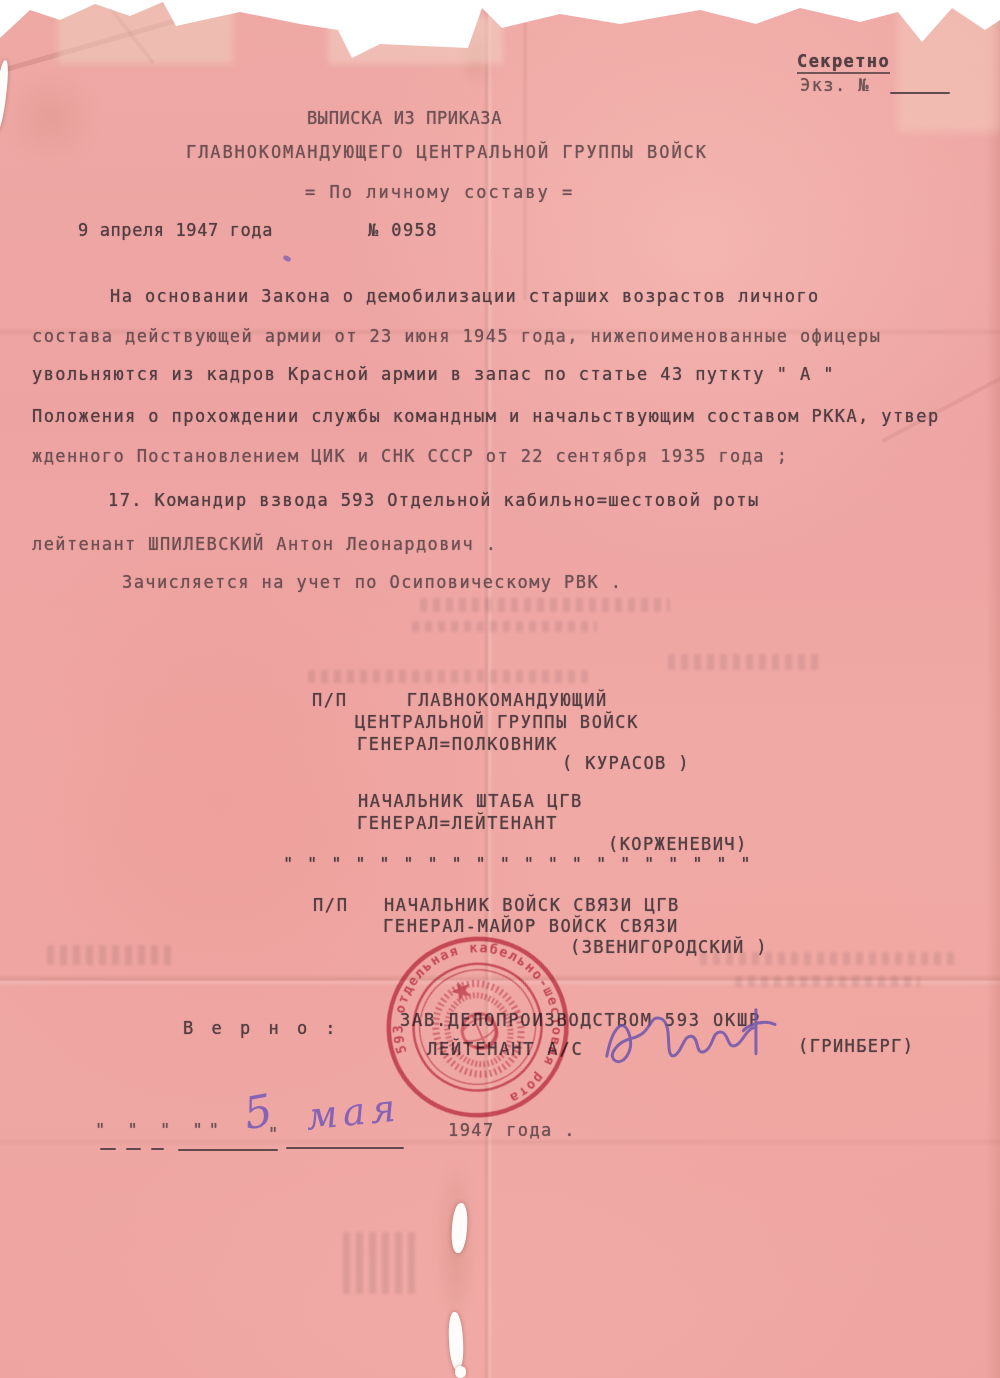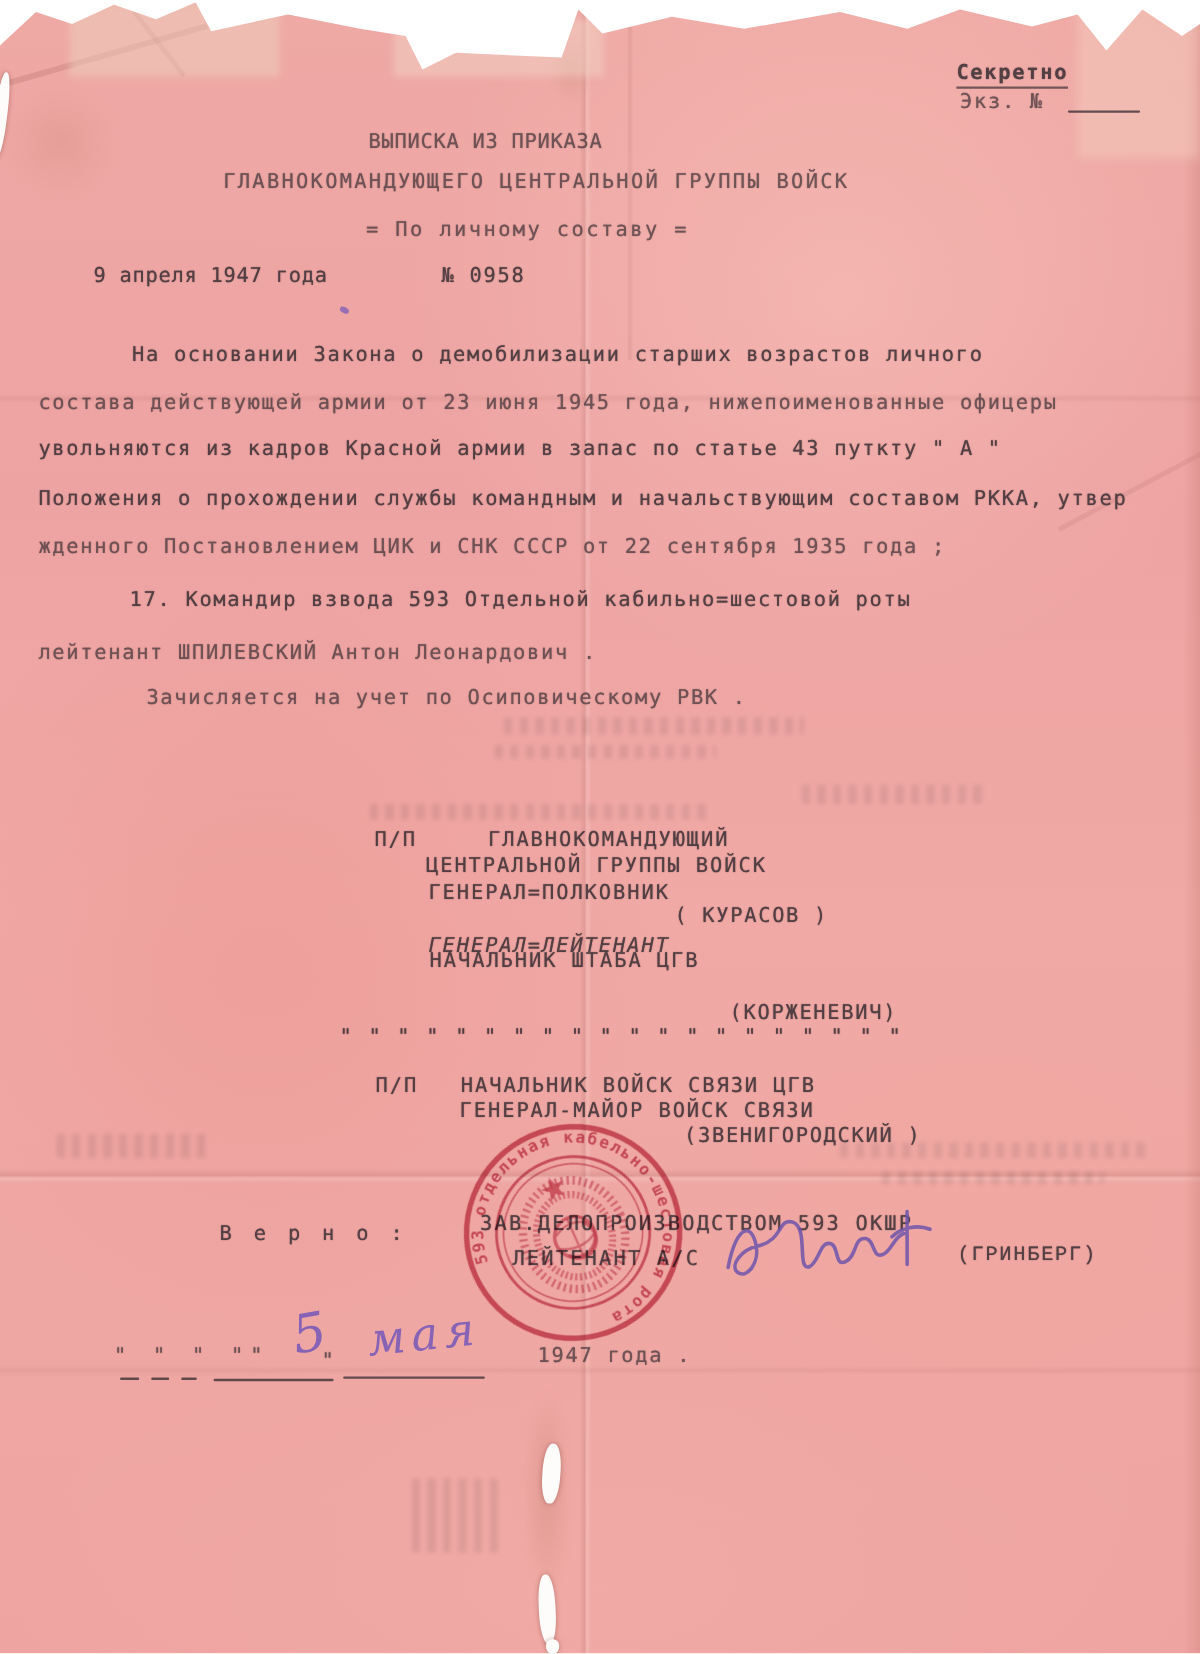--- a/index.html
+++ b/index.html
@@ -83,32 +83,32 @@
   <div class="tline" style="left:108px;top:492px;">17. Командир взвода 593 Отдельной кабильно=шестовой роты</div>
   <div class="tline faded" style="left:32px;top:536px;">лейтенант ШПИЛЕВСКИЙ Антон Леонардович .</div>
   <div class="tline faded" style="left:122px;top:574px;">Зачисляется на учет по Осиповическому РВК .</div>
 
   <div class="tline" style="left:312px;top:692px;letter-spacing:1.6px;">П/П     ГЛАВНОКОМАНДУЮЩИЙ</div>
   <div class="tline" style="left:355px;top:714px;letter-spacing:1.6px;text-align:center;">ЦЕНТРАЛЬНОЙ ГРУППЫ ВОЙСК</div>
   <div class="tline" style="left:357px;top:736px;letter-spacing:1.6px;">ГЕНЕРАЛ=ПОЛКОВНИК</div>
   <div class="tline" style="left:562px;top:755px;">( КУРАСОВ )</div>
 
   <div class="tline" style="left:358px;top:793px;letter-spacing:1.6px;">НАЧАЛЬНИК ШТАБА ЦГВ</div>
-  <div class="tline" style="left:357px;top:780px;letter-spacing:1.6px;font-style:italic;">ГЕНЕРАЛ=ЛЕЙТЕНАНТ</div>
+  <div class="tline" style="left:357px;top:815px;letter-spacing:1.6px;">ГЕНЕРАЛ=ЛЕЙТЕНАНТ</div>
   <div class="tline" style="left:608px;top:836px;">(КОРЖЕНЕВИЧ)</div>
   <div class="tline" style="left:283px;top:856px;letter-spacing:1.8px;">" " " " " " " " " " " " " " " " " " " "</div>
 
   <div class="tline" style="left:313px;top:897px;letter-spacing:1.6px;">П/П   НАЧАЛЬНИК ВОЙСК СВЯЗИ ЦГВ</div>
   <div class="tline" style="left:383px;top:918px;letter-spacing:1.6px;">ГЕНЕРАЛ-МАЙОР ВОЙСК СВЯЗИ</div>
   <div class="tline" style="left:570px;top:939px;">(ЗВЕНИГОРОДСКИЙ )</div>
 
   <div class="tline" style="left:183px;top:1020px;letter-spacing:4px;">В е р н о :</div>
   <div class="tline" style="left:400px;top:1012px;letter-spacing:1.8px;">ЗАВ.ДЕЛОПРОИЗВОДСТВОМ 593 ОКШР</div>
   <div class="tline" style="left:427px;top:1041px;letter-spacing:1.8px;">ЛЕЙТЕНАНТ А/С</div>
-  <div class="tline" style="left:798px;top:1038px;font-family:Liberation Mono, monospace;">(ГРИНБЕРГ)</div>
+  <div class="tline" style="left:798px;top:1038px;">(ГРИНБЕРГ)</div>
 
   <svg width="190" height="190" viewBox="0 0 190 190" style="left:383px;top:933px;opacity:.82;mix-blend-mode:multiply;filter:blur(.4px);transform:rotate(-24deg);">
     <g stroke="#c23a58" fill="none">
       <ellipse cx="95" cy="94" rx="89" ry="88" stroke-width="4.5" opacity=".9"></ellipse>
       <ellipse cx="95" cy="94" rx="64" ry="63" stroke-width="2.5" opacity=".85"></ellipse>
       <ellipse cx="95" cy="94" rx="58" ry="57" stroke-width="1.4" opacity=".7"></ellipse>
       <path id="ringPath" d="M 20 94 A 75 75 0 1 1 170 94 A 75 75 0 1 1 20 94" stroke="none"></path>
       <ellipse cx="95" cy="96" rx="42" ry="46" stroke-width="7" stroke-dasharray="2 3" opacity=".6"></ellipse>
       <ellipse cx="95" cy="97" rx="31" ry="35" stroke-width="6" stroke-dasharray="2 2" opacity=".55"></ellipse>
       <circle cx="95" cy="98" r="17" stroke-width="3" opacity=".7"></circle>

